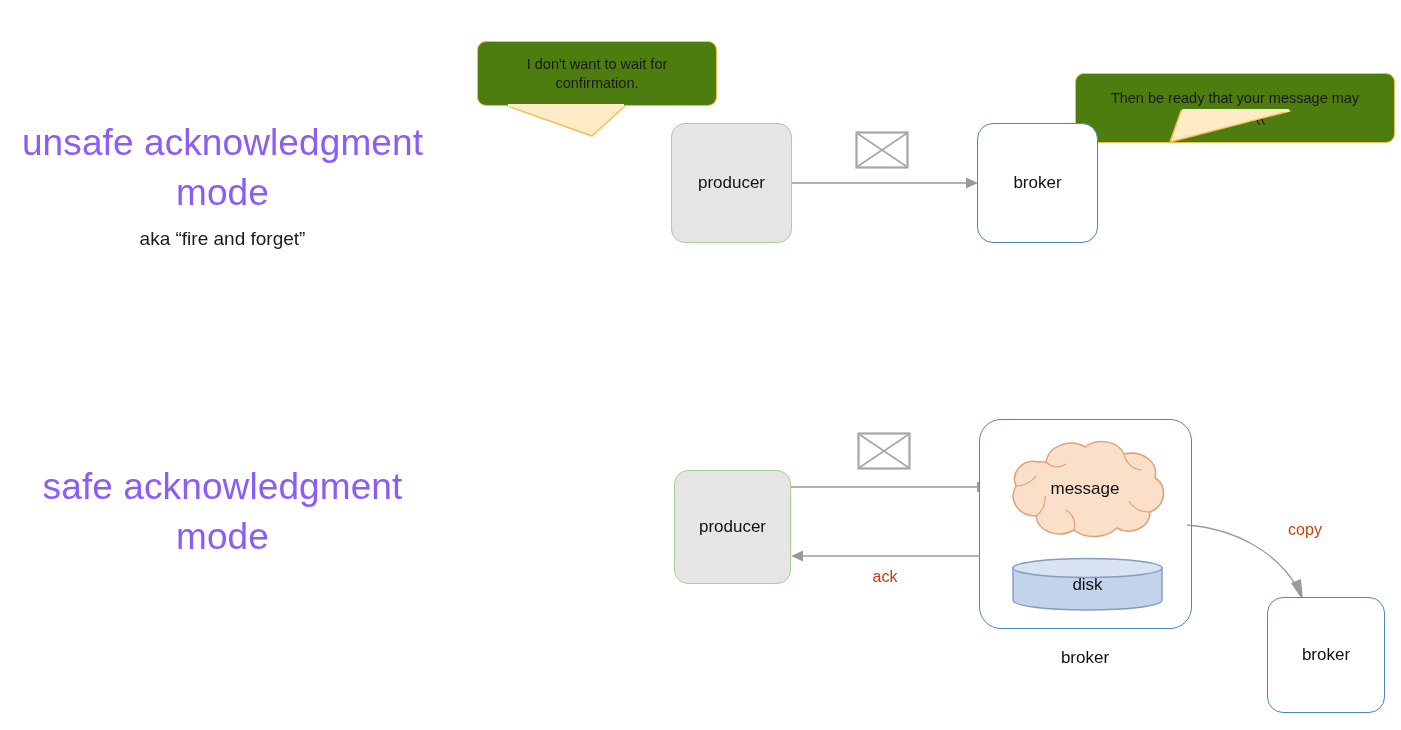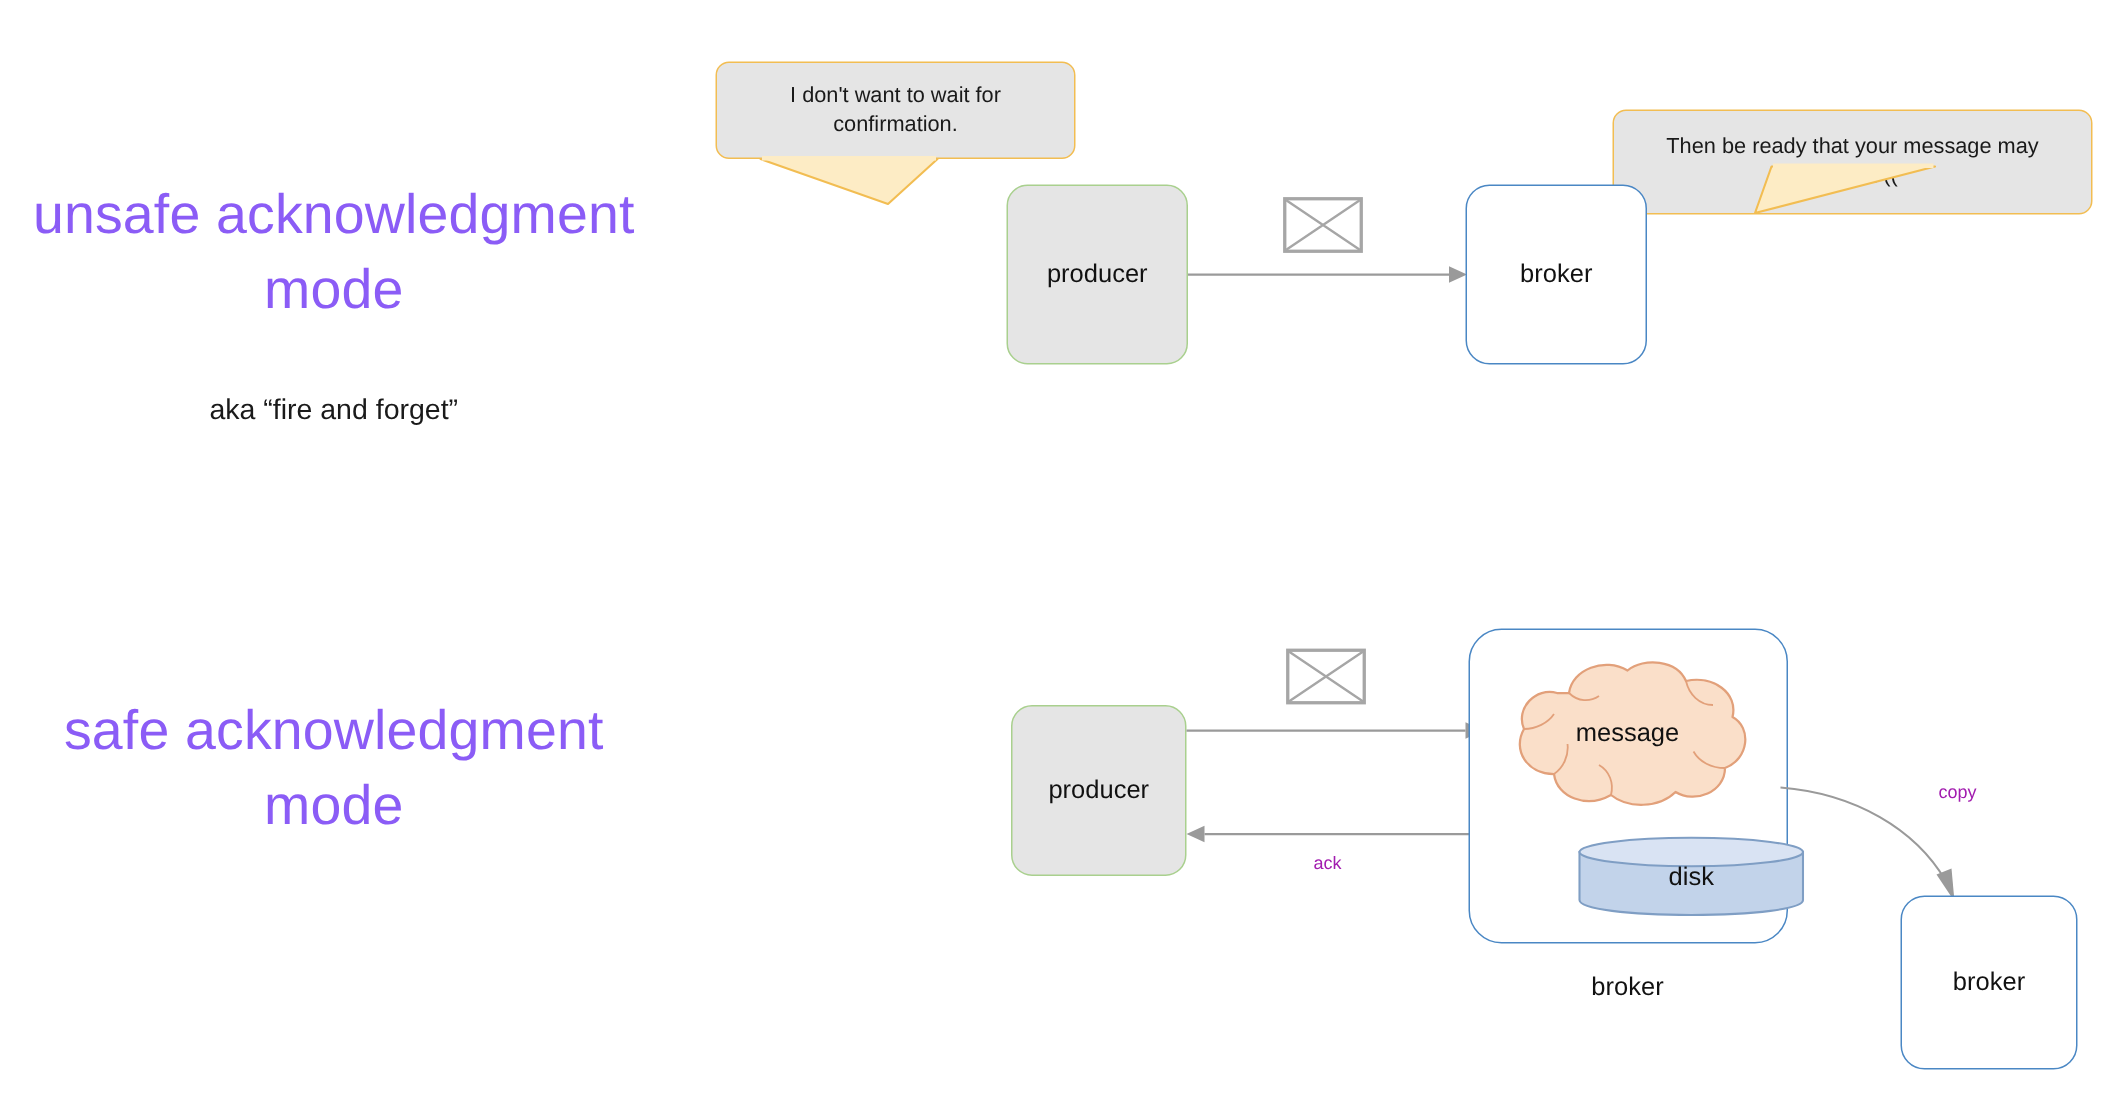--- a/index.html
+++ b/index.html
@@ -27,26 +27,25 @@
     line-height: 50px;
     text-align: center;
     font-weight: 400;
     letter-spacing: 0.1px;
   }
   .section-sub {
     color: #1a1a1a;
     font-size: 19px;
     text-align: center;
     font-weight: 400;
-    margin-top: 35px;
   }
 
   
   .bubble {
-    background: #e5e5e5;
+    background: #4d7c0f;
     border: 1.4px solid #f2bd52;
     border-radius: 9px;
     color: #1a1a1a;
     font-size: 14.5px;
     line-height: 19px;
     text-align: center;
     box-sizing: border-box;
     display: flex;
     align-items: center;
     justify-content: center;
@@ -82,22 +81,22 @@
     border-radius: 22px;
   }
 
   .plain-label {
     font-size: 17px;
     color: #111111;
     text-align: center;
     white-space: nowrap;
   }
   .edge-label {
-    font-size: 12px;
-    color: #a21caf;
+    font-size: 16px;
+    color: #c2410c;
     text-align: center;
     white-space: nowrap;
   }
 
   
   .shape-text {
     position: absolute;
     font-size: 17px;
     color: #111111;
     text-align: center;
@@ -189,21 +188,21 @@
       <path d="M46,26 C52,32 60,32 66,28" fill="none" stroke="#e2a07a" stroke-width="1.2"></path>
       <path d="M124,18 C126,27 133,34 142,34" fill="none" stroke="#e2a07a" stroke-width="1.2"></path>
       <path d="M150,76 C141,76 133,72 129,65" fill="none" stroke="#e2a07a" stroke-width="1.2"></path>
       <path d="M74,94 C76,86 73,78 66,74" fill="none" stroke="#e2a07a" stroke-width="1.2"></path>
       <path d="M36,80 C42,76 46,68 45,60" fill="none" stroke="#e2a07a" stroke-width="1.2"></path>
       <path d="M16,50 C24,50 32,46 36,40" fill="none" stroke="#e2a07a" stroke-width="1.2"></path>
     </svg>
     <div class="shape-text" style="top:43px; left:0;">message</div>
   </div>
 
-  <div class="abs" style="left:1012px; top:557px; width:151px; height:54px;margin-left:40px;">
+  <div class="abs" style="left:1012px; top:557px; width:151px; height:54px;">
     <svg width="151" height="54" viewBox="0 0 151 54">
       <path d="M1,11 L1,43 C1,49 34,53 75.5,53 C117,53 150,49 150,43 L150,11 Z" fill="#c2d3ea" stroke="#7f9ec4" stroke-width="1.4"></path>
       <ellipse cx="75.5" cy="11" rx="74.5" ry="9.5" fill="#d9e3f3" stroke="#7f9ec4" stroke-width="1.4"></ellipse>
     </svg>
     <div class="shape-text" style="top:18px; left:0;">disk</div>
   </div>
 
   <div class="abs plain-label" style="left:1020px; top:648px; width:130px;">broker</div>
 
   <svg class="abs" style="left:1185px; top:515px;" width="145" height="95">

